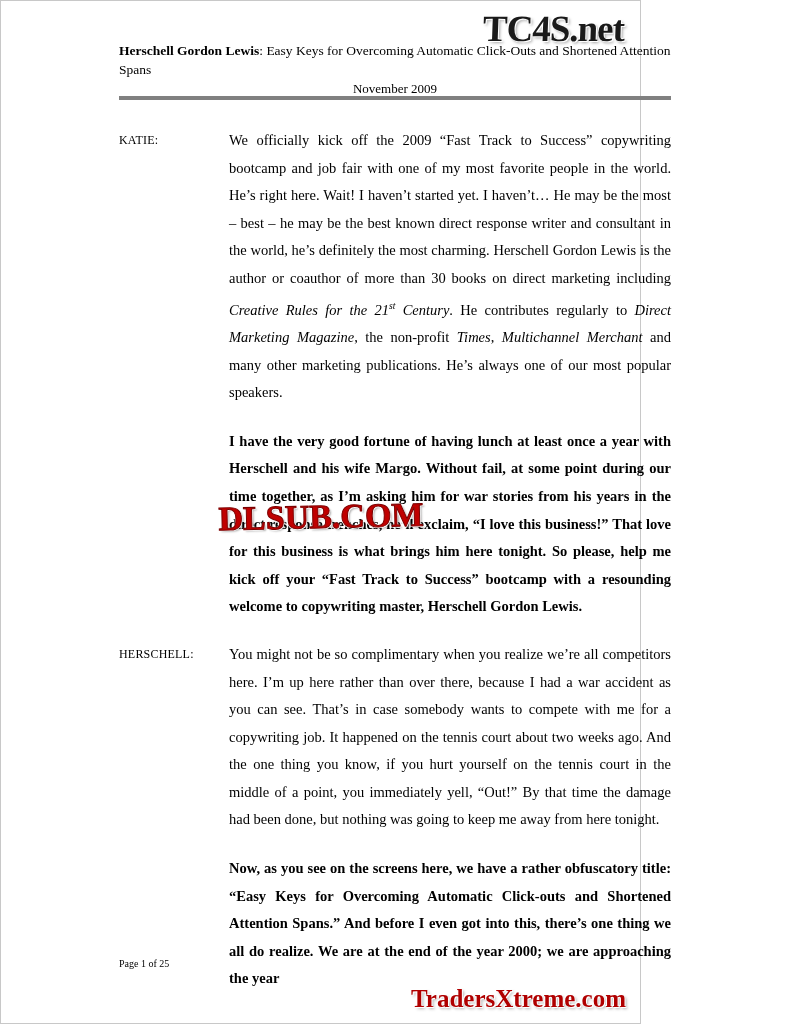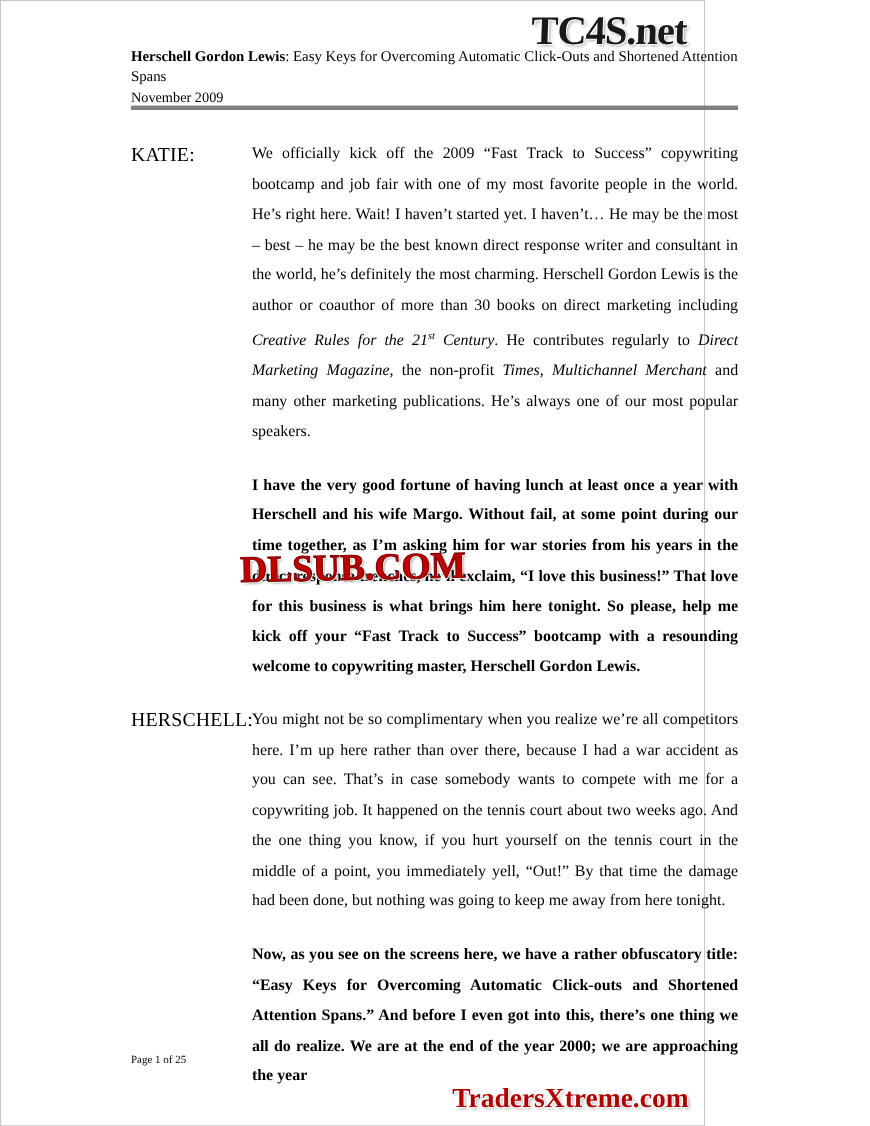--- a/index.html
+++ b/index.html
@@ -37,20 +37,21 @@
     line-height: 19px;
     font-family: "Liberation Serif", serif;
   }
   .header-line .bold {
     font-weight: bold;
   }
   .header-date {
     font-size: 13px;
     line-height: 18px;
     margin-top: 1px;
+    text-align: center;
   }
   .header-rule {
     position: absolute;
     left: 118px;
     top: 95px;
     width: 552px;
     height: 4px;
     background: #808080;
   }
 
@@ -64,21 +65,21 @@
   .turn {
     display: block;
     position: relative;
     margin-bottom: 20px;
   }
   .speaker {
     position: absolute;
     left: 0;
     top: 0;
     width: 106px;
-    font-size: 18px;
+    font-size: 12px;
     line-height: 27.6px;
     letter-spacing: 0.2px;
   }
   .para-block {
     margin-left: 110px;
   }
   .para {
     font-size: 14.5px;
     line-height: 27.6px;
     text-align: justify;

